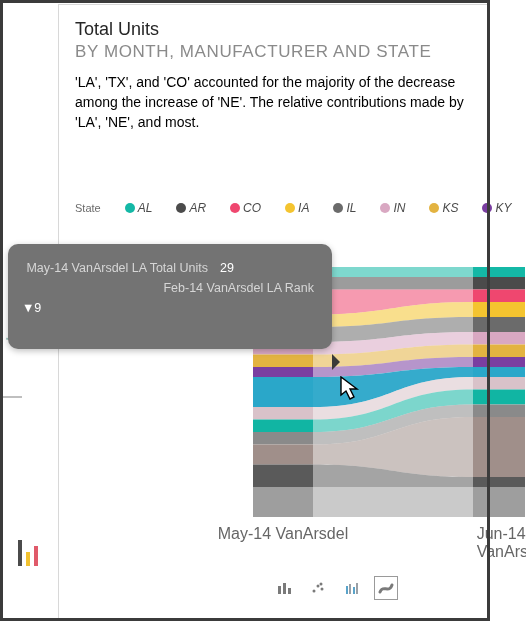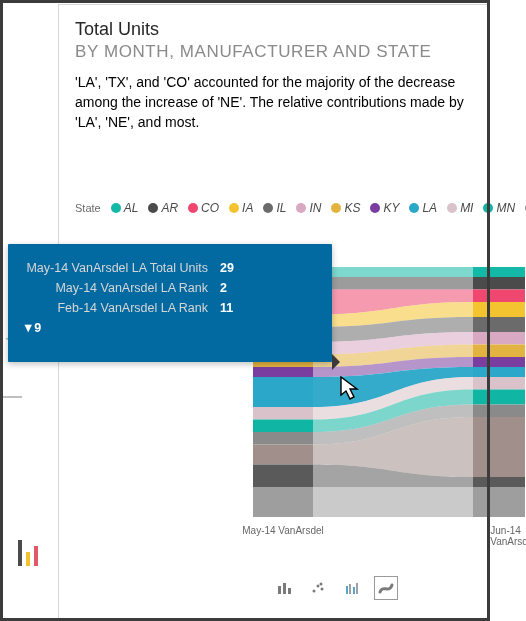--- a/index.html
+++ b/index.html
@@ -65,21 +65,21 @@
   .legend {
     position: absolute;
     left: 16px;
     top: 196px;
     right: 7px;
     white-space: nowrap;
     font-size: 12px;
     color: #4a4a4a;
     display: flex;
     align-items: center;
-    gap: 6px;
+    gap: 20px;
   }
   .legend .label {
     font-size: 11px;
     color: #6b6b6b;
     margin-right: 4px;
   }
   .swatch {
     display: inline-flex;
     align-items: center;
     gap: 3px;
@@ -95,57 +95,57 @@
     left: 164px;
     top: 262px;
     width: 302px;
     height: 250px;
   }
   .ribbons {
     position: absolute;
     left: 0; top: 0; width: 302px; height: 250px;
   }
   .axis-label {
-    font-size: 10px;
+    font-size: 16px;
     color: #666;
     position: absolute;
     top: 258px;
     transform: translateX(-50%);
   }
   
   .tooltip {
     position: absolute;
     left: 8px;
     top: 244px;
     width: 324px;
-    background: #0369a1;
+    background: #737373;
     color: #fff;
-    padding: 14px 18px 24px 14px;
+    padding: 14px 18px 31px 14px;
     box-sizing: border-box;
     font-size: 13px;
     line-height: 20px;
-    border-radius: 1px;
+    border-radius: 10px;
     box-shadow: 0 2px 6px rgba(0,0,0,.25);
     z-index: 20;
   }
   .tooltip .row {
     display: flex;
     justify-content: space-between;
     align-items: baseline;
     gap: 12px;
   }
   .tooltip .k {
     color: #d6d6d6;
     text-align: right;
     flex: 1;
     font-size: 12.5px;
   }
   .tooltip .v {
     color: #fff;
-    font-weight: 700;
+    font-weight: 400;
     min-width: 94px;
     text-align: left;
     font-size: 12.5px;
   }
   .tooltip .tip-pointer {
     position: absolute;
     right: -8px;
     top: 110px;
     width: 0; height: 0;
     border-top: 8px solid transparent;
@@ -313,26 +313,21 @@
 
   <div class="tooltip">
 
     <div class="row">
         <span class="k">May-14 VanArsdel LA Total Units</span>
         <span class="v">29</span>
       </div>
       <div class="row">
       </div>
       <div class="row">
-        <span class="k">May-14 VanArsdel LA Rank</span>
-        <span class="v">2</span>
-      </div>
-      <div class="row">
         <span class="k">Feb-14 VanArsdel LA Rank</span>
-        <span class="v">11</span>
       </div>
       <div class="row">
         <span class="v">▼9</span>
       </div>
       <div class="tip-pointer"></div>
   </div>
 
   <svg class="cursor" width="22" height="26" style="left:340px; top:376px;">
     <polygon points="1,1 1,19 6,15 10,23 14,21 10,13 17,13" fill="#ffffff" stroke="#000" stroke-width="1.4"></polygon>
   </svg>

